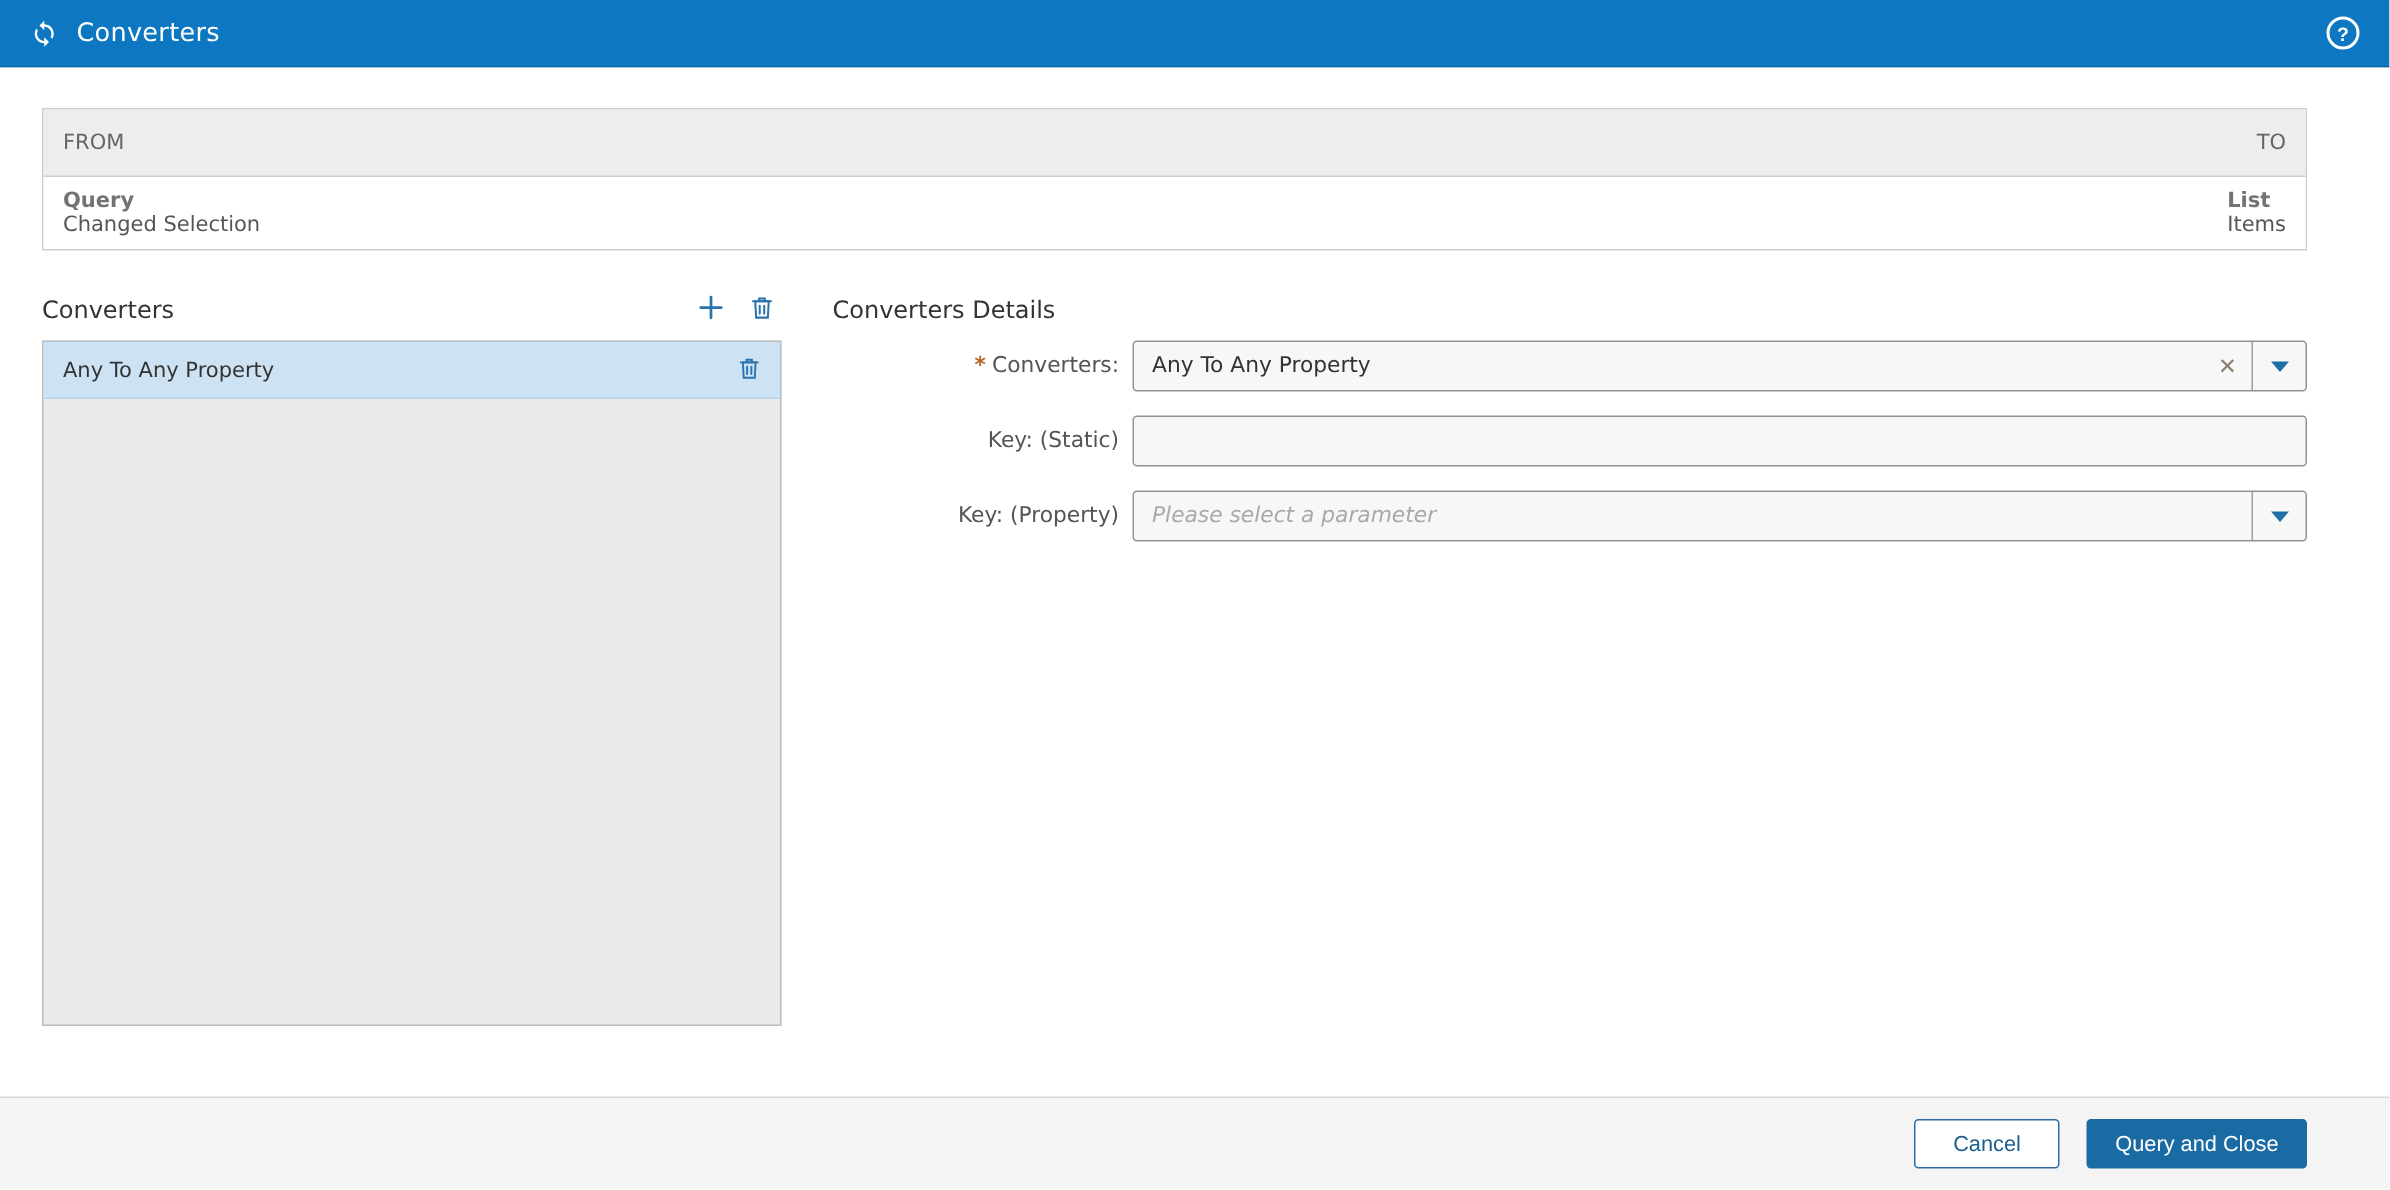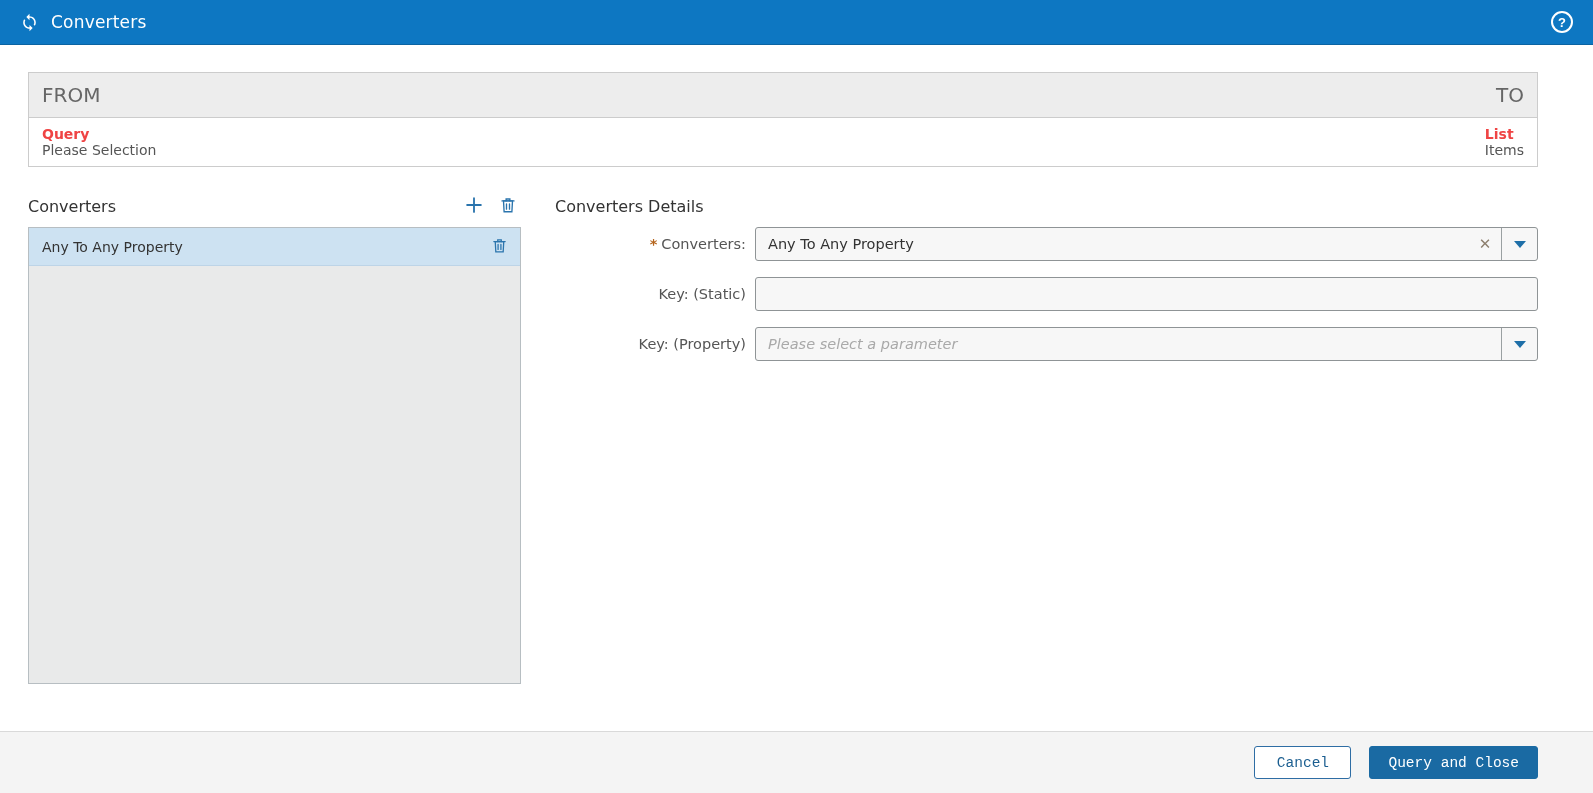--- a/index.html
+++ b/index.html
@@ -47,31 +47,31 @@
     border: 1px solid #cccccc;
     width: 100%;
   }
   .map-table .thead {
     display: flex; justify-content: space-between; align-items: center;
     background: #ededed;
     border-bottom: 1px solid #cccccc;
     height: 45px;
     padding: 0 13px;
     color: #666;
-    font-size: 20px;
+    font-size: 14px;
   }
   .map-table .trow {
     display: flex; justify-content: space-between; align-items: center;
     background: #ffffff;
     height: 48px;
     padding: 0 13px;
     font-size: 14px;
   }
   .cell-stack { display: flex; flex-direction: column; line-height: 16px; }
-  .cell-stack .primary { color: #ef4444; font-weight: 600; }
+  .cell-stack .primary { color: #737373; font-weight: 600; }
   .cell-stack .secondary { color: #555; }
   .cell-stack.right { }
 
   
   .panels { display: flex; margin-top: 24px; }
   .left-panel { width: 493px; flex: none; }
   .right-panel { flex: 1; margin-left: 34px; }
 
   .panel-header {
     display: flex; align-items: center;
@@ -162,21 +162,21 @@
     height: 62px;
     background: #f4f4f4;
     border-top: 1px solid #d9d9d9;
     display: flex; align-items: center; justify-content: flex-end;
     padding: 0 55px 0 0;
   }
   .btn {
     height: 33px;
     border-radius: 3px;
     font-size: 14.5px;
-    font-family: Liberation Mono, monospace;
+    font-family: Liberation Sans, sans-serif;
     cursor: pointer;
     padding: 0 18px;
   }
   .btn-cancel {
     background: #ffffff;
     border: 1px solid #2e6da4;
     color: #1b5e90;
     min-width: 97px;
     margin-right: 18px;
   }
@@ -204,21 +204,21 @@
 <div class="content">
 
   <div class="map-table">
     <div class="thead">
       <span>FROM</span>
       <span>TO</span>
     </div>
     <div class="trow">
       <div class="cell-stack">
         <span class="primary">Query</span>
-        <span class="secondary">Please Selection</span>
+        <span class="secondary">Changed Selection</span>
       </div>
       <div class="cell-stack right">
         <span class="primary">List</span>
         <span class="secondary">Items</span>
       </div>
     </div>
   </div>
 
   <div class="panels">
 

